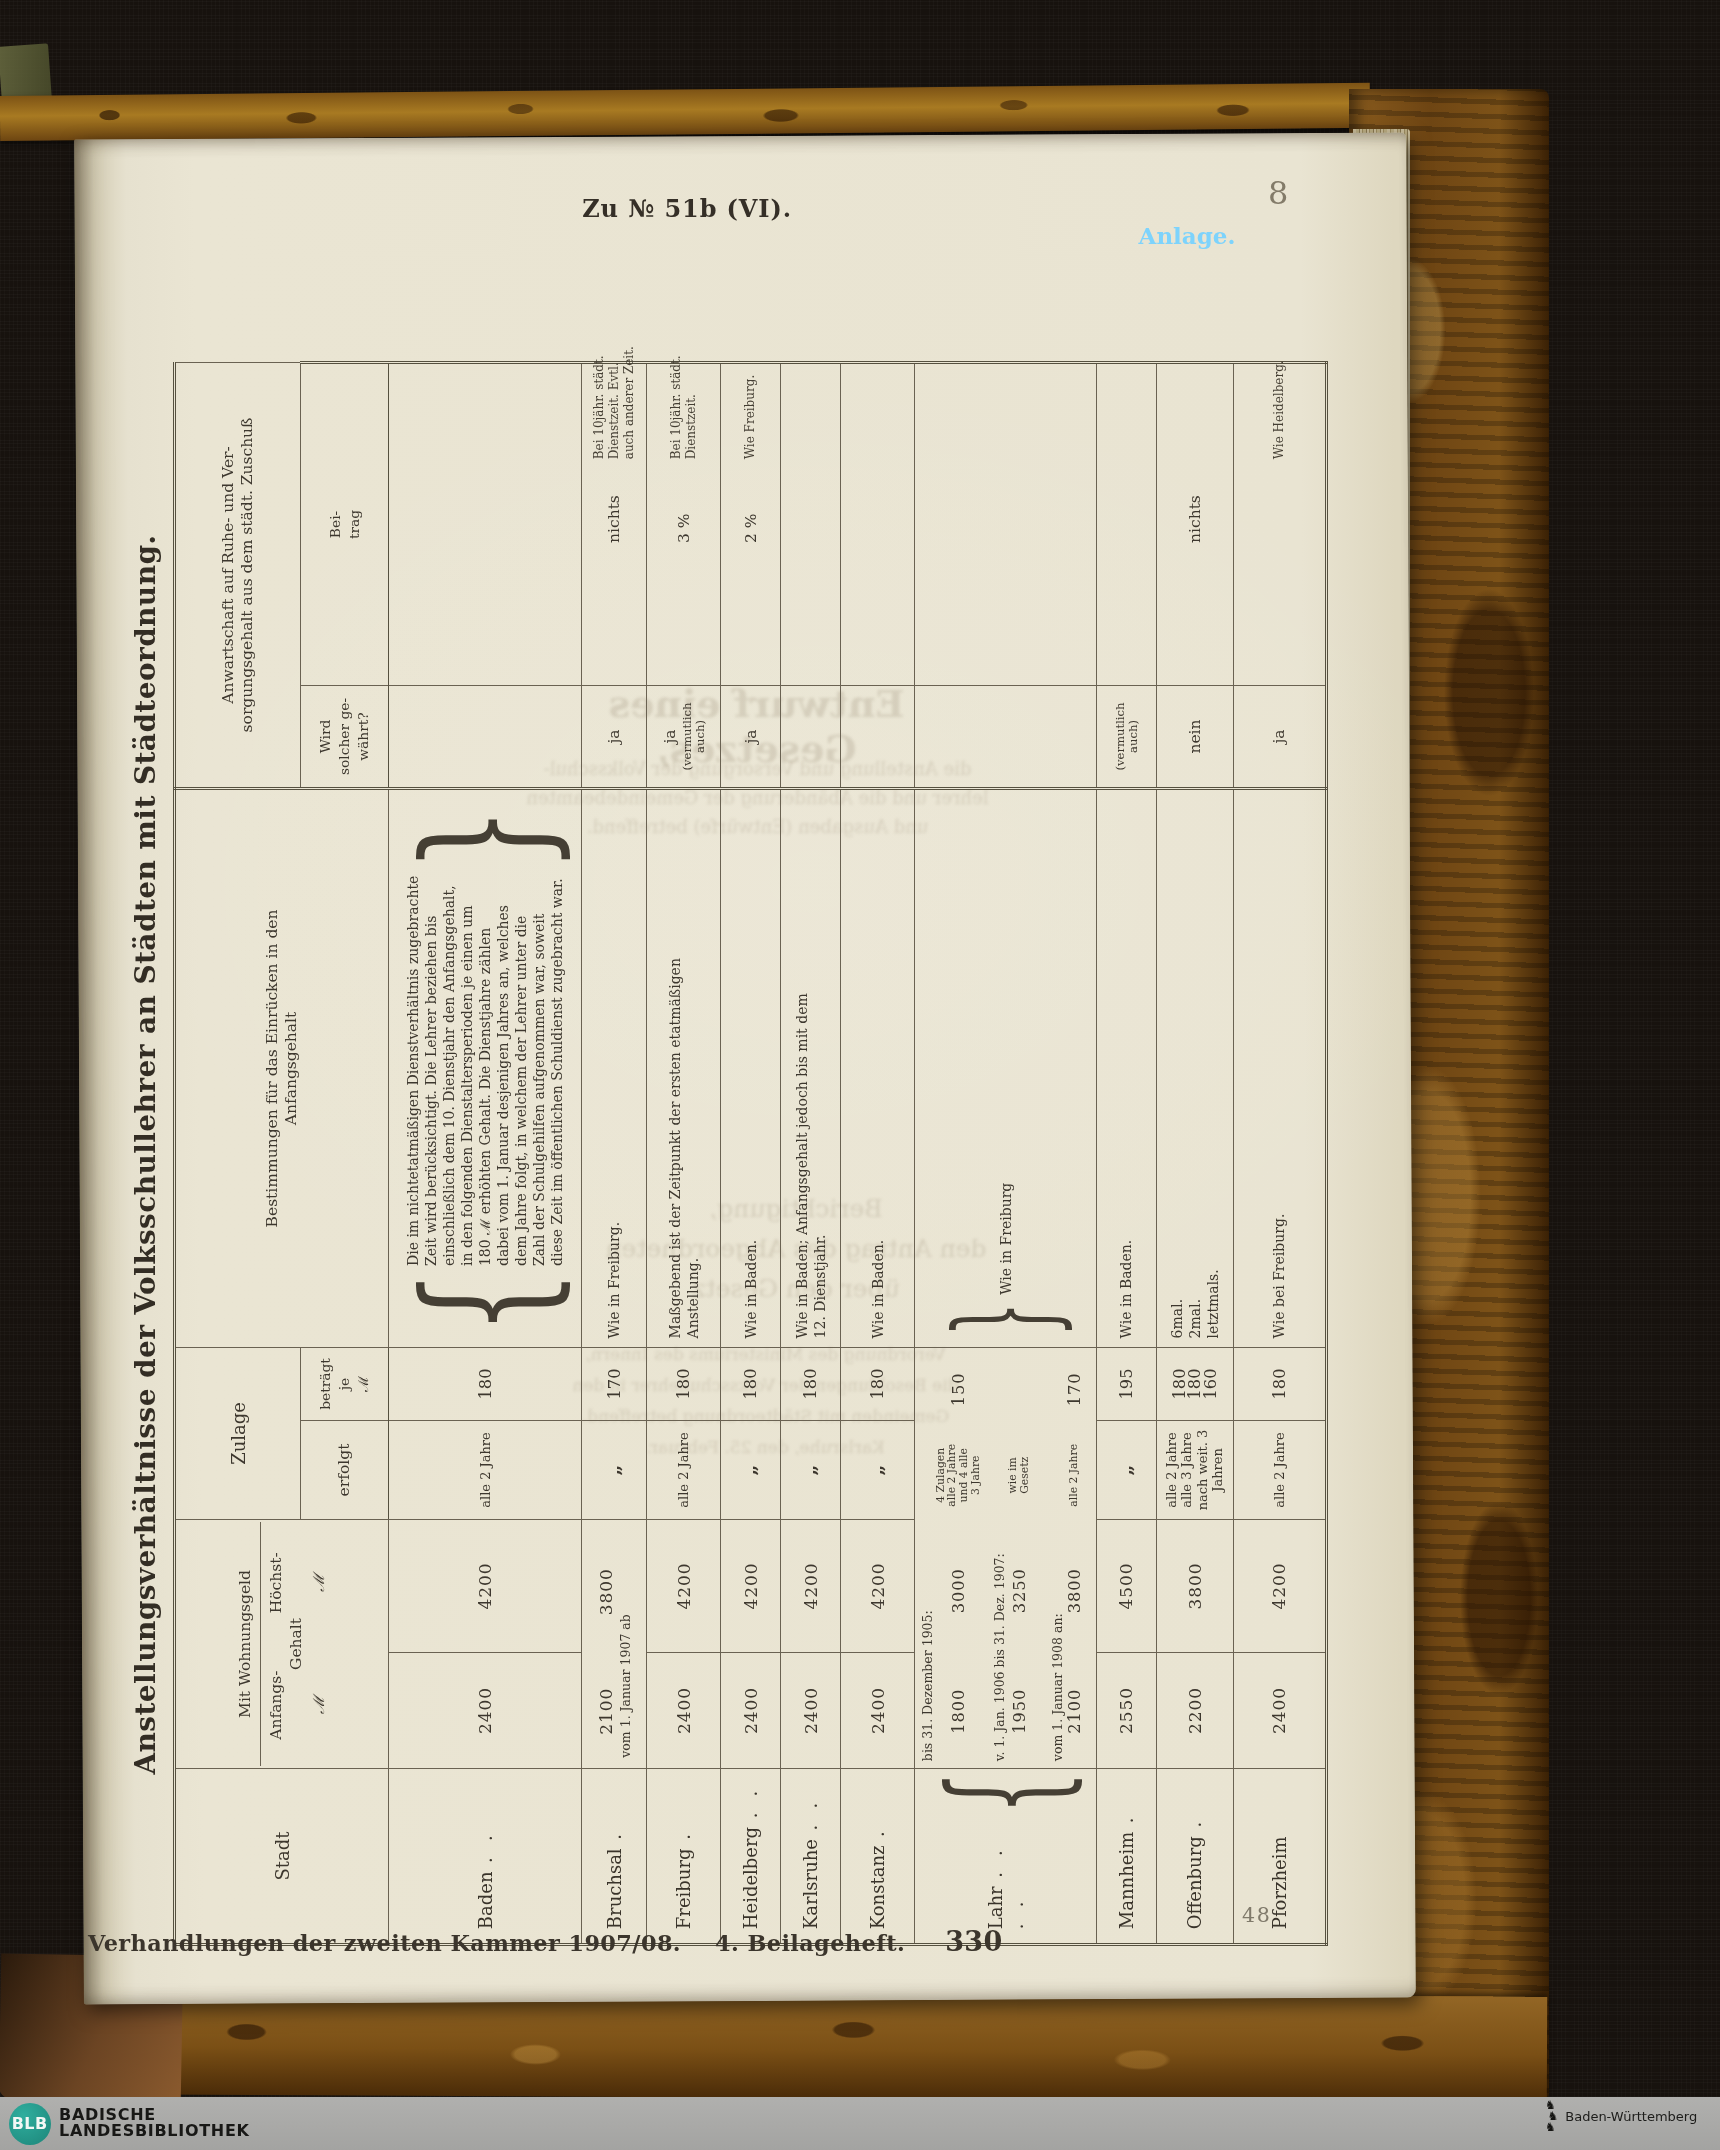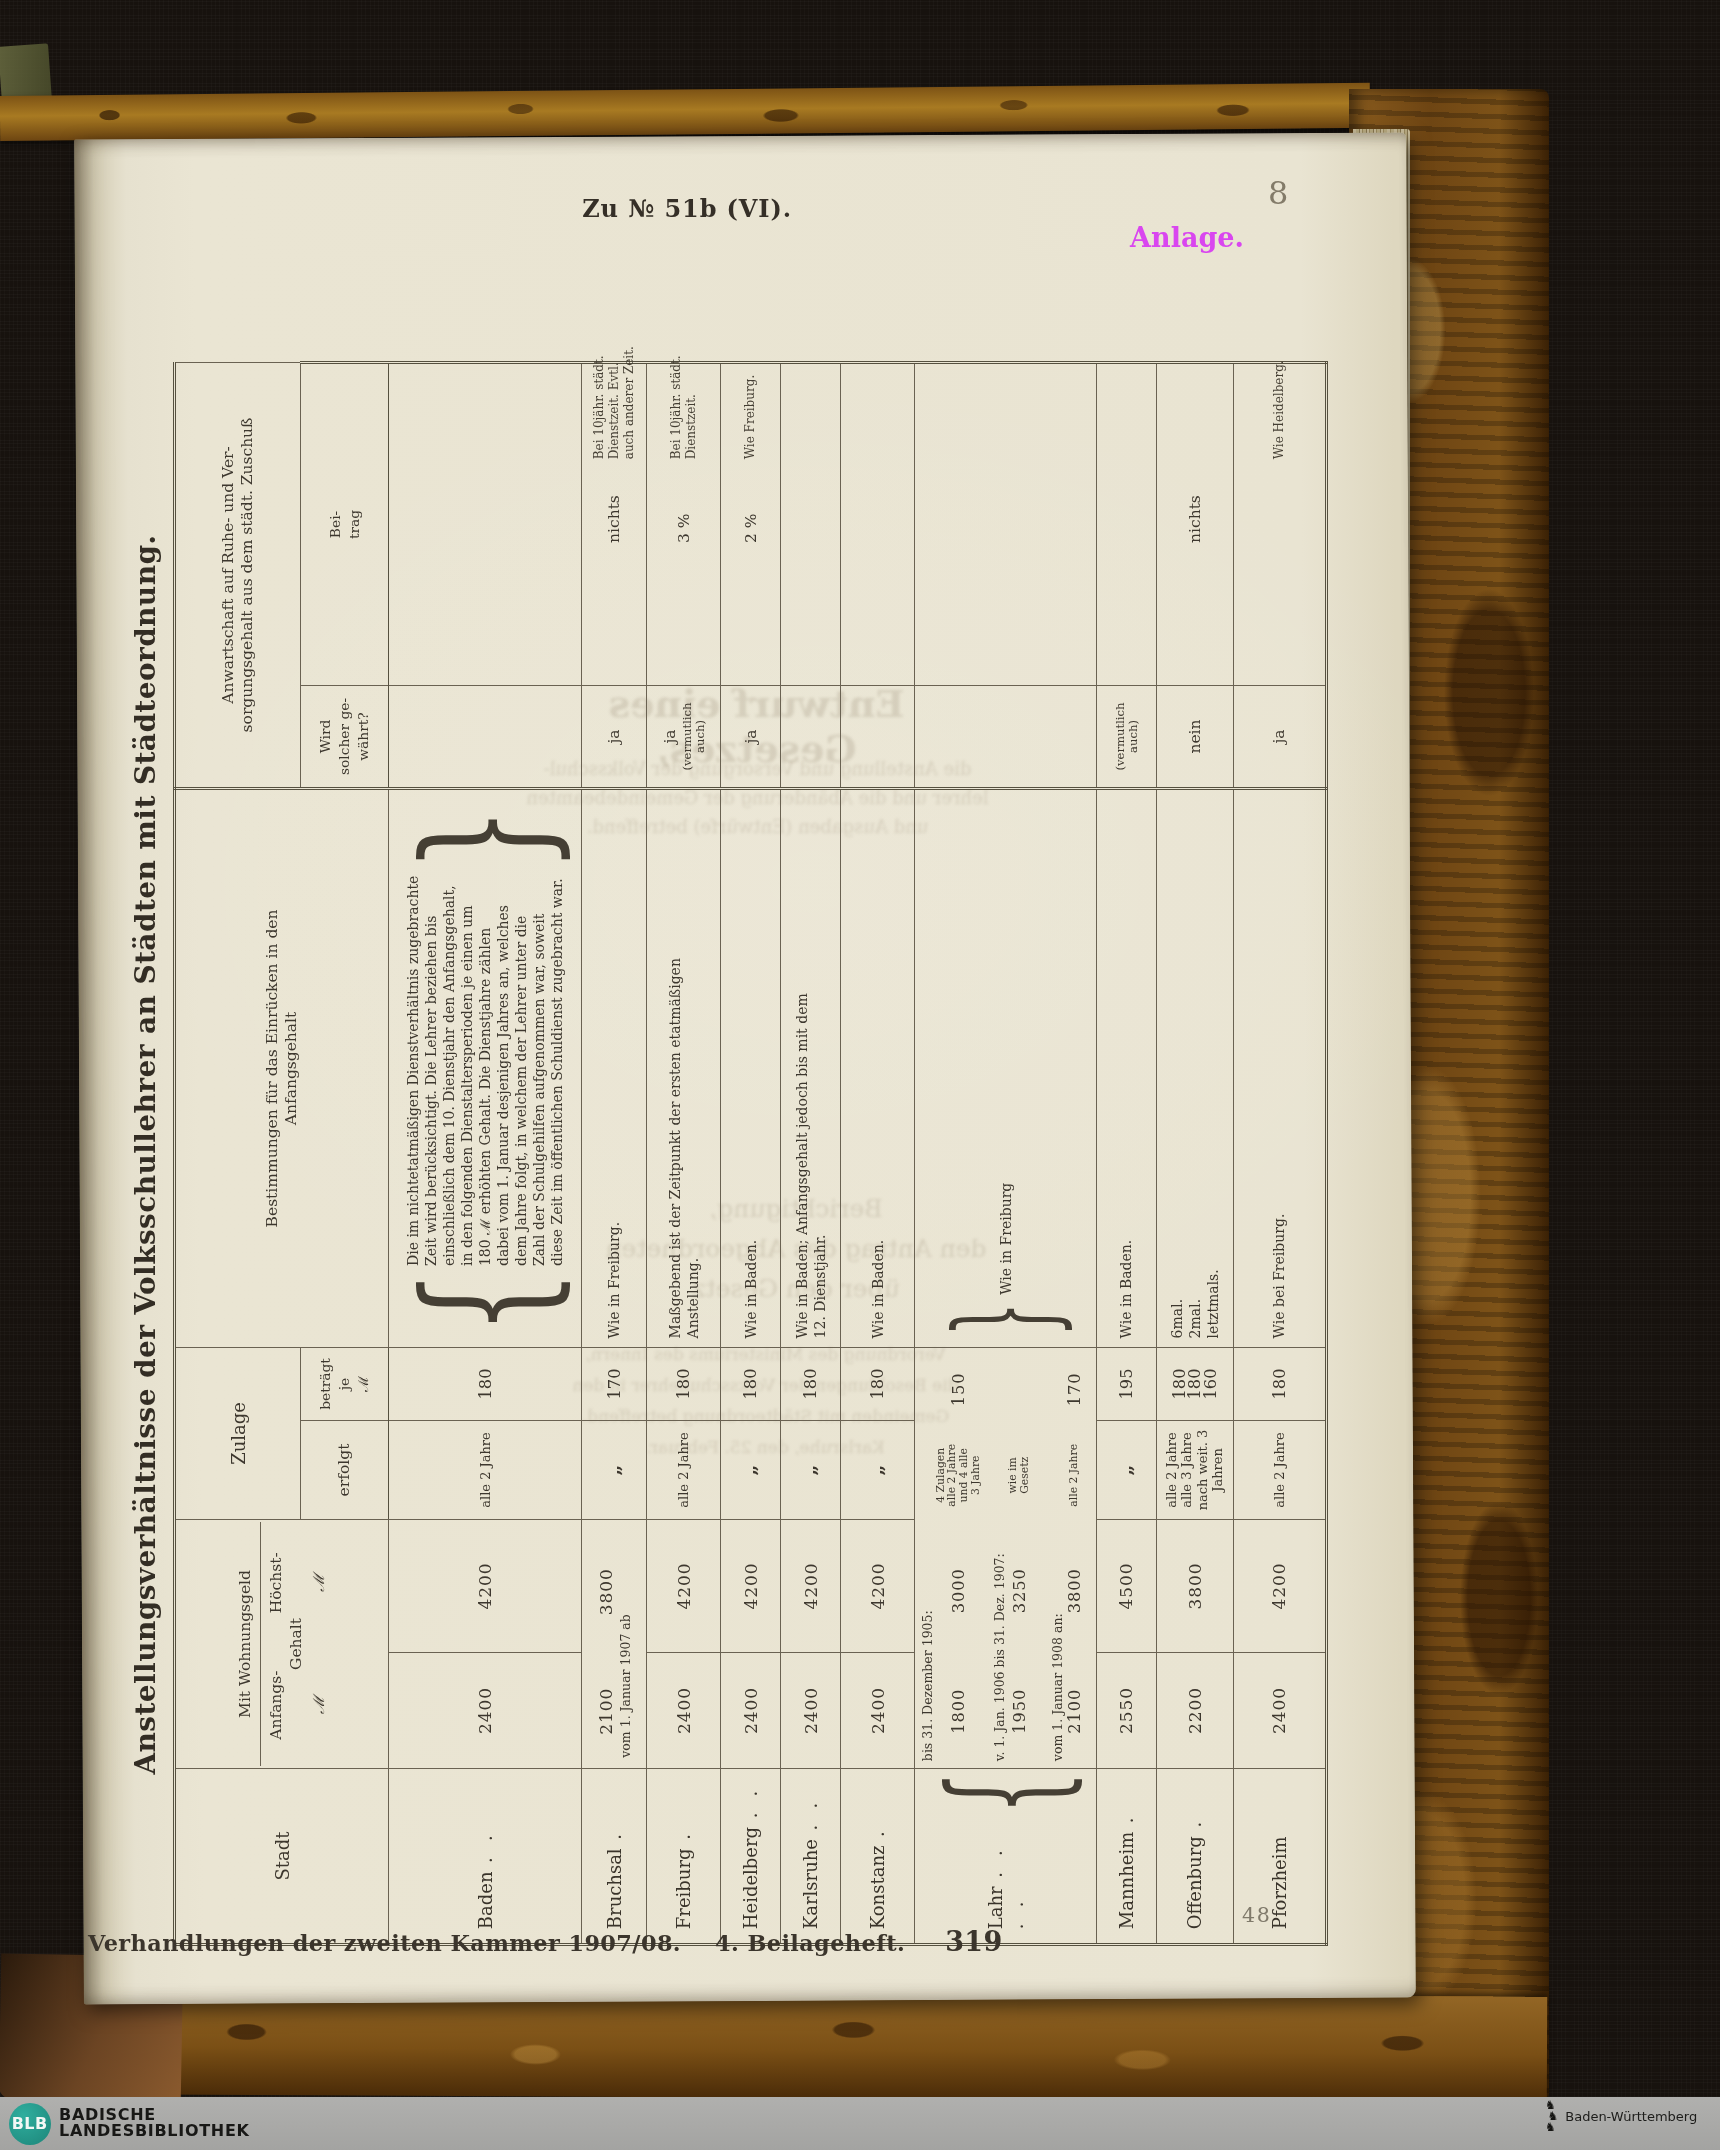--- a/index.html
+++ b/index.html
@@ -68,21 +68,21 @@
     border-radius:1.7px 5.2px 8.6px 2.6px; z-index:1; }
 
   .ghost { position:absolute; z-index:2; color:rgba(92,74,50,.15);
     transform:scaleX(-1); filter:blur(1.4px);
     font-family:"DejaVu Serif",serif; text-align:center; pointer-events:none; }
 
   
   .doc-ref { position:absolute; left:482px; top:194px; width:310px; z-index:4;
     font-size:24px; font-weight:bold; letter-spacing:0.9px; color:#352f27; text-align:right; }
   .annex { position:absolute; left:1118px; top:222px; width:138px; z-index:4;
-    font-size:27px; font-weight:bold; color:#d946ef; text-align:center; }
+    font-size:23px; font-weight:bold; color:#7dd3fc; text-align:center; }
   .pagenum { position:absolute; left:1268px; top:174px; z-index:4;
     font-size:32px; color:#837b69; }
   .pencil95 { position:absolute; left:1242px; top:1903px; z-index:4;
     font-size:20.6px; color:#6e685a; opacity:.85; letter-spacing:1.7px; }
   .footer-line { position:absolute; left:88px; top:1926px; z-index:4;
     font-size:22.4px; font-weight:bold; color:#3b352c; letter-spacing:0.4px; white-space:nowrap; }
   .footer-line .fp { font-size:27px; margin-left:40px; }
   .footer-line .fm { margin-left:34px; }
 
   
@@ -169,21 +169,21 @@
 <div class="ghost" style="left:533px; top:681px; width:447px; font-size:38px; font-weight:bold;">Entwurf eines Gesetzes,</div>
 <div class="ghost" style="left:508px; top:754px; width:499px; font-size:18px; line-height:29px;">die Anstellung und Versorgung der Volksschul-<br>lehrer und die Abänderung der Gemeindebeamten<br>und Ausgaben (Entwürfe) betreffend.</div>
 <div class="ghost" style="left:594px; top:1189px; width:404px; font-size:25px; line-height:40px;">Berichtigung,<br>den Antrag des Abgeordneten über den Gesetz</div>
 <div class="ghost" style="left:533px; top:1339px; width:465px; font-size:17px; line-height:31px;">Verordnung des Ministeriums des Innern,<br>die Besoldungen der Volksschullehrer in den<br>Gemeinden mit Städteordnung betreffend.<br>Karlsruhe, den 25. Februar.</div>
 
 <div class="doc-ref">Zu № 51b (VI).</div>
 <div class="annex">Anlage.</div>
 <div class="pagenum">8</div>
 <div class="pencil95">48</div>
 <div class="footer-line">
-  <span>Verhandlungen der zweiten Kammer 1907/08.</span><span class="fm">4. Beilageheft.</span><span class="fp">319</span>
+  <span>Verhandlungen der zweiten Kammer 1907/08.</span><span class="fm">4. Beilageheft.</span><span class="fp">330</span>
 </div>
 
 <div class="table-rot">
   <div class="tbl-title">Anstellungsverhältnisse der Volksschullehrer an Städten mit Städteordnung.</div>
   <table class="grid">
     <colgroup>
       <col style="width:176px">
         <col style="width:116px">
         <col style="width:133px">
       <col style="width:99px">

